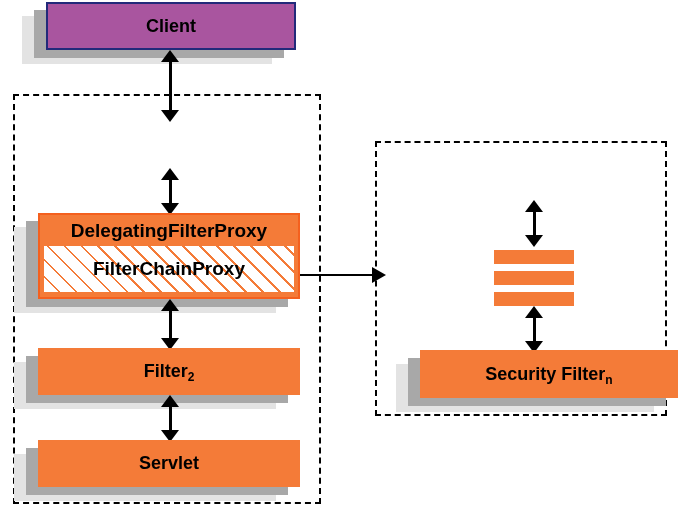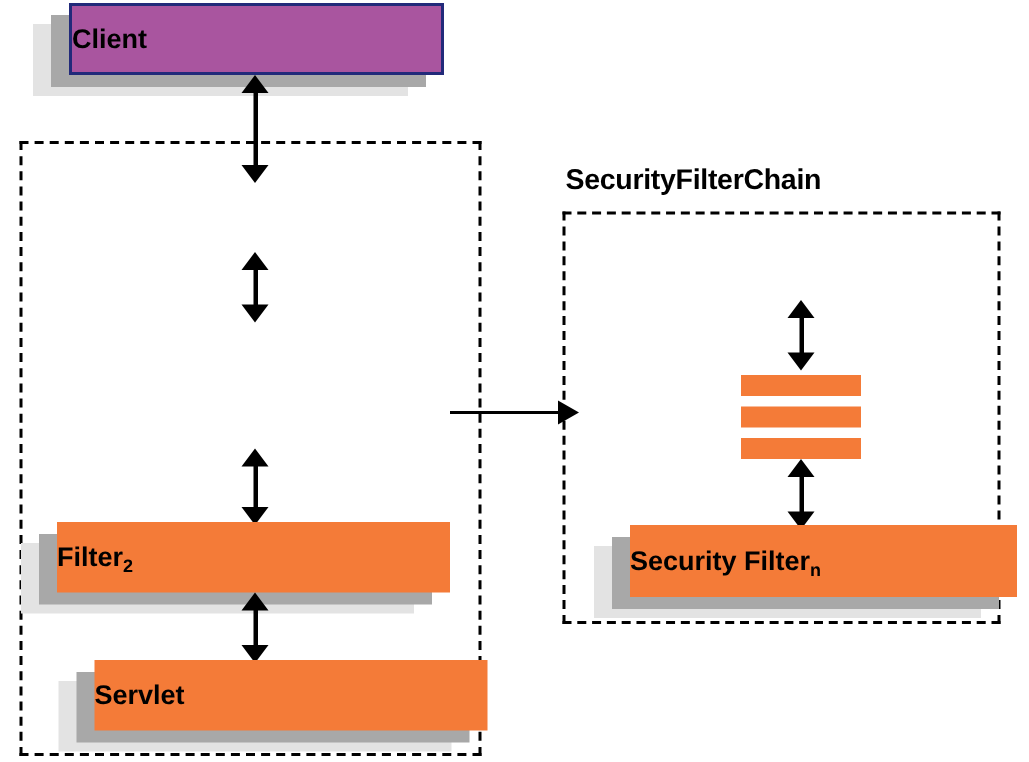--- a/index.html
+++ b/index.html
@@ -63,20 +63,21 @@
   }
   .node .face.orange-outline {
     border: 2px solid #f4601e;
     background: #f47b38;
   }
 
   .node-label {
     font-weight: bold;
     font-size: 18px;
     color: #000000;
+    text-align: center;
     line-height: 1.05;
     white-space: nowrap;
     width: 100%;
   }
   .node-label sub {
     font-size: 12px;
     vertical-align: baseline;
     position: relative;
     top: 4px;
   }
@@ -181,20 +182,30 @@
 
   <div class="group-box" style="left:13px; top:94px; width:308px; height:410px;"></div>
 
 
   <div class="arrow-v" style="left:160px; top:168px; width:20px; height:47px;">
     <div class="head-up"></div>
     <div class="stem" style="top:10px; height:27px;"></div>
     <div class="head-down"></div>
   </div>
 
+  <div class="node" style="left:38px; top:213px; width:262px; height:86px;">
+    <div class="shadow2" style="left:-24px; top:14px; width:262px; height:86px;"></div>
+    <div class="shadow1" style="left:-12px; top:8px; width:262px; height:86px;"></div>
+    <div class="face orange-outline" style="width:262px; height:86px; justify-content:flex-start; padding-top:3px;">
+      <div class="node-label" style="font-size:19px; padding:3px 0 5px 0;">DelegatingFilterProxy</div>
+      <div class="hatch-panel" style="margin:0 4px 4px 4px; height:46px;">
+        <div class="hatch-label">FilterChainProxy</div>
+      </div>
+    </div>
+  </div>
 
   <div class="arrow-h" style="left:300px; top:264px; width:86px; height:22px;">
     <div class="stem-h" style="left:0; width:74px;"></div>
     <div class="head-right"></div>
   </div>
 
   <div class="arrow-v" style="left:160px; top:299px; width:20px; height:51px;">
     <div class="head-up"></div>
     <div class="stem" style="top:10px; height:31px;"></div>
     <div class="head-down"></div>
@@ -209,29 +220,28 @@
       </div>
     </div>
   </div>
 
   <div class="arrow-v" style="left:160px; top:395px; width:20px; height:47px;">
     <div class="head-up"></div>
     <div class="stem" style="top:10px; height:27px;"></div>
     <div class="head-down"></div>
   </div>
 
-  <div class="node" style="left:38px; top:440px; width:262px; height:38px;margin-left:25px;">
+  <div class="node" style="left:38px; top:440px; width:262px; height:38px;">
     <div class="shadow2" style="left:-24px; top:14px; width:262px; height:47px;"></div>
     <div class="shadow1" style="left:-12px; top:8px; width:262px; height:47px;"></div>
     <div class="face" style="width:262px; height:47px;">
       <div class="node-label">Servlet</div>
     </div>
   </div>
 
-  <div class="group-label" style="left:377px; top:110px;">SecurityFilterChain</div>
   <div class="group-box" style="left:375px; top:141px; width:292px; height:275px;"></div>
 
 
   <div class="arrow-v" style="left:524px; top:200px; width:20px; height:47px;">
     <div class="head-up"></div>
     <div class="stem" style="top:10px; height:27px;"></div>
     <div class="head-down"></div>
   </div>
 
   <div style="position:absolute; left:494px; top:250px; width:80px; height:56px;">

